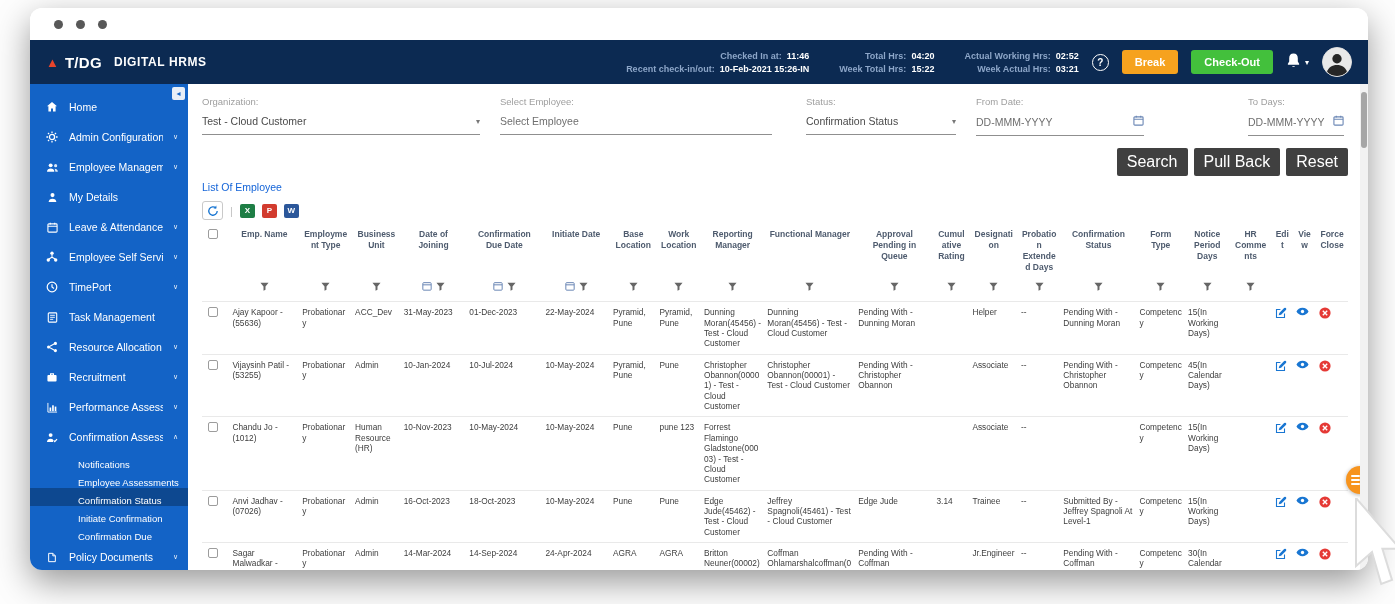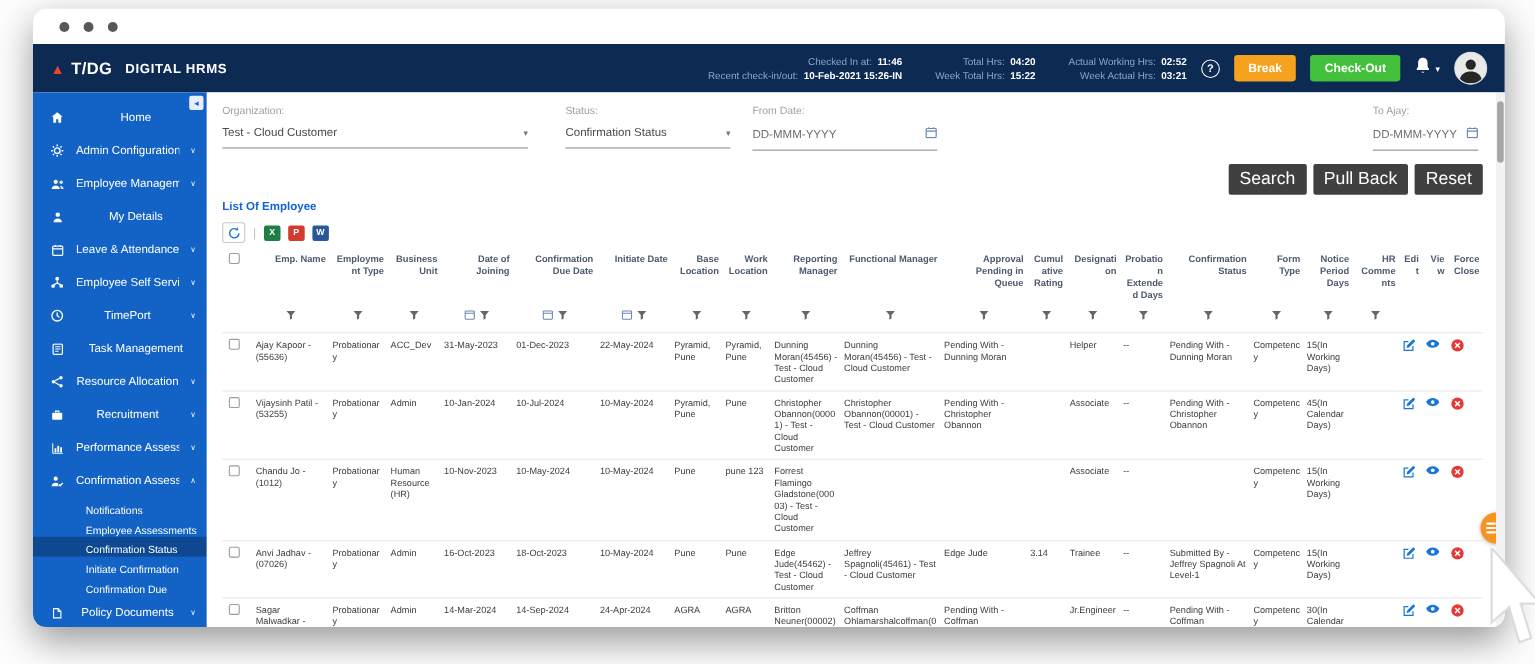--- a/index.html
+++ b/index.html
@@ -8,57 +8,57 @@
   .chrome{height:32px;display:flex;align-items:center;gap:13px;padding-left:24px;background:#fff;}
   .dot{width:9px;height:9px;border-radius:50%;background:#585858;}
   .header{height:44px;background:#0c2a52;display:flex;align-items:center;padding:0 16px;gap:13px;color:#fff;}
   .logo{display:flex;align-items:center;gap:6px;}
   .logo-tri{color:#e8452c;font-size:13px;}
   .logo-text{font-size:15px;font-weight:bold;letter-spacing:.3px;}
   .app-name{font-size:12px;font-weight:bold;letter-spacing:.6px;margin-left:6px;}
   .stats{margin-left:auto;display:flex;gap:30px;align-items:center;}
   .stat-group{display:flex;flex-direction:column;gap:3px;}
   .stat-line{display:flex;justify-content:flex-end;gap:5px;font-size:9px;white-space:nowrap;}
-  .stat-label{color:#8da6c8;}
+  .stat-label{color:#8da6c8;font-weight:bold;}
   .stat-value{font-weight:bold;}
   .help{width:17px;height:17px;border:1.5px solid #fff;border-radius:50%;display:flex;align-items:center;justify-content:center;font-size:10px;font-weight:bold;cursor:pointer;flex-shrink:0;}
   .btn{border:none;border-radius:3px;color:#fff;font-size:11px;font-weight:bold;padding:6px 13px;cursor:pointer;font-family:inherit;white-space:nowrap;}
   .btn.break{background:#f6a21e;}
   .btn.checkout{background:#43c03c;}
   .bell-wrap{display:flex;align-items:center;gap:4px;cursor:pointer;}
   .caret{font-size:8px;color:#fff;}
   .avatar{width:30px;height:30px;border-radius:50%;overflow:hidden;border:1px solid #ddd;background:#ededed;cursor:pointer;flex-shrink:0;}
   .body{position:absolute;top:76px;left:0;right:0;bottom:0;display:flex;}
   .sidebar{width:158px;background:#1363c6;position:relative;padding-top:8px;flex-shrink:0;overflow:hidden;}
   .collapse-btn{position:absolute;top:3px;right:3px;width:13px;height:13px;background:#e8eef7;color:#1363c6;font-size:8px;line-height:13px;text-align:center;border-radius:2px;cursor:pointer;}
   .nav-item{height:30px;display:flex;align-items:center;gap:10px;padding:0 10px 0 15px;color:#fff;font-size:10.5px;cursor:pointer;}
   .nav-icon{width:14px;display:flex;justify-content:center;flex-shrink:0;}
-  .nav-label{flex:1;white-space:nowrap;overflow:hidden;text-align:center;}
+  .nav-label{flex:1;white-space:nowrap;overflow:hidden;}
   .nav-chevron{font-size:7px;opacity:.9;}
   .sub-item{height:18px;display:flex;align-items:flex-end;padding-left:48px;color:#fff;font-size:9.5px;cursor:pointer;}
   .sub-item.selected{background:rgba(0,0,0,.27);}
   .main{flex:1;background:#fff;padding:10px 12px 0 14px;position:relative;overflow:hidden;}
   .filters{display:flex;gap:20px;margin-top:2px;}
   .field{display:flex;flex-direction:column;}
   .f-label{font-size:9.5px;color:#9e9e9e;margin-bottom:8px;}
   .f-control{display:flex;align-items:center;justify-content:space-between;gap:6px;border-bottom:1px solid #8f8f8f;padding-bottom:7px;font-size:10.5px;color:#4a4a4a;}
   .f-input{border:none;outline:none;font-size:10.5px;color:#4a4a4a;width:100%;font-family:inherit;background:transparent;}
   .f-input::placeholder{color:#6f6f6f;}
   .sel-caret{font-size:8px;color:#777;}
   .w-org{width:278px;} .w-emp{width:272px;} .w-status{width:150px;margin-left:14px;} .w-from{width:168px;} .w-to{width:96px;margin-left:auto;margin-right:4px;}
   .action-row{display:flex;justify-content:flex-end;gap:6px;margin-top:12px;}
   .action-btn{background:#404040;border:none;color:#fff;font-size:16px;padding:5px 10px;border-radius:2px;cursor:pointer;font-family:inherit;}
-  .list-title{color:#1464d8;font-size:10.5px;font-weight:bold;margin-top:5px;}
+  .list-title{color:#1464d8;font-size:10.5px;font-weight:normal;margin-top:5px;}
   .toolbar{display:flex;align-items:center;gap:7px;margin-top:8px;}
   .tool-box{width:21px;height:19px;border:1px solid #c9c9c9;border-radius:3px;display:flex;align-items:center;justify-content:center;cursor:pointer;background:#fff;}
   .tb-divider{color:#c0c0c0;font-size:11px;}
   .badge{min-width:15px;height:14px;border-radius:2px;color:#fff;font-size:8px;font-weight:bold;display:flex;align-items:center;justify-content:center;padding:0 2px;cursor:pointer;}
   .badge.xls{background:#1e7e45;} .badge.pdf{background:#d23b2e;} .badge.doc{background:#2b579a;}
   table{width:100%;border-collapse:collapse;table-layout:fixed;margin-top:4px;}
-  th{font-size:8.5px;color:#4e5b6e;font-weight:bold;text-align:right;padding:5px 3px 2px;vertical-align:top;line-height:1.3;word-wrap:break-word;}
+  th{font-size:8.5px;color:#4e5b6e;font-weight:bold;text-align:center;padding:5px 3px 2px;vertical-align:top;line-height:1.3;word-wrap:break-word;}
   .filter-row td{padding:2px 2px 6px;text-align:center;}
   .funnel,.cal{display:inline-block;margin:0 2px;cursor:pointer;}
   tbody td{border-top:1px solid #e9e9e9;padding:5px 3px;vertical-align:top;font-size:8.3px;color:#3d3d3d;line-height:1.25;word-wrap:break-word;}
   .cb{display:inline-block;width:10px;height:10px;border:1.5px solid #9c9c9c;border-radius:2px;background:#fff;cursor:pointer;}
   .cb-cell{text-align:left;padding-left:6px;}
   .row-action{cursor:pointer;display:inline-block;}
   .vscroll{width:8px;background:#f2f2f2;flex-shrink:0;position:relative;}
   .vthumb{position:absolute;top:8px;left:1px;width:6px;height:56px;background:#a6a6a6;border-radius:3px;cursor:pointer;}
   .fab{position:absolute;right:-14px;top:382px;width:28px;height:28px;border-radius:50%;background:#f7941e;z-index:6;display:flex;align-items:center;justify-content:flex-start;padding-left:5px;cursor:pointer;box-shadow:0 1px 4px rgba(0,0,0,.3);}
   .fab-lines{width:9px;display:flex;flex-direction:column;gap:2px;}
@@ -308,41 +308,47 @@
 
     <div class="main">
       <div class="filters">
         <div class="field w-org">
           <span class="f-label">Organization:</span>
           <div class="f-control">
             <span>Test - Cloud Customer</span>
             <span class="sel-caret">▾</span>
           </div>
         </div>
+        <div class="field w-emp">
+          <span class="f-label">Select Employee:</span>
+          <div class="f-control">
+            <input class="f-input" placeholder="Select Employee" style="">
+          </div>
+        </div>
         <div class="field w-status">
           <span class="f-label">Status:</span>
           <div class="f-control">
             <span>Confirmation Status</span>
             <span class="sel-caret">▾</span>
           </div>
         </div>
         <div class="field w-from">
           <span class="f-label">From Date:</span>
           <div class="f-control">
             <input class="f-input" placeholder="DD-MMM-YYYY" style="">
             <span><svg width="11" height="11" viewBox="0 0 12 12">
                   <rect x="1" y="2" width="10" height="9" rx="1" fill="none" stroke="#6b87b5" stroke-width="1.2"></rect>
                   <line x1="1" y1="4.6" x2="11" y2="4.6" stroke="#6b87b5" stroke-width="1.2"></line>
                   <line x1="3.6" y1="0.8" x2="3.6" y2="2.6" stroke="#6b87b5" stroke-width="1.2"></line>
                   <line x1="8.4" y1="0.8" x2="8.4" y2="2.6" stroke="#6b87b5" stroke-width="1.2"></line>
                 </svg></span>
           </div>
         </div>
         <div class="field w-to">
-          <span class="f-label">To Ajay:</span>
+          <span class="f-label">To Days:</span>
           <div class="f-control">
             <input class="f-input" placeholder="DD-MMM-YYYY" style="">
             <span><svg width="11" height="11" viewBox="0 0 12 12">
                   <rect x="1" y="2" width="10" height="9" rx="1" fill="none" stroke="#6b87b5" stroke-width="1.2"></rect>
                   <line x1="1" y1="4.6" x2="11" y2="4.6" stroke="#6b87b5" stroke-width="1.2"></line>
                   <line x1="3.6" y1="0.8" x2="3.6" y2="2.6" stroke="#6b87b5" stroke-width="1.2"></line>
                   <line x1="8.4" y1="0.8" x2="8.4" y2="2.6" stroke="#6b87b5" stroke-width="1.2"></line>
                 </svg></span>
           </div>
         </div>

